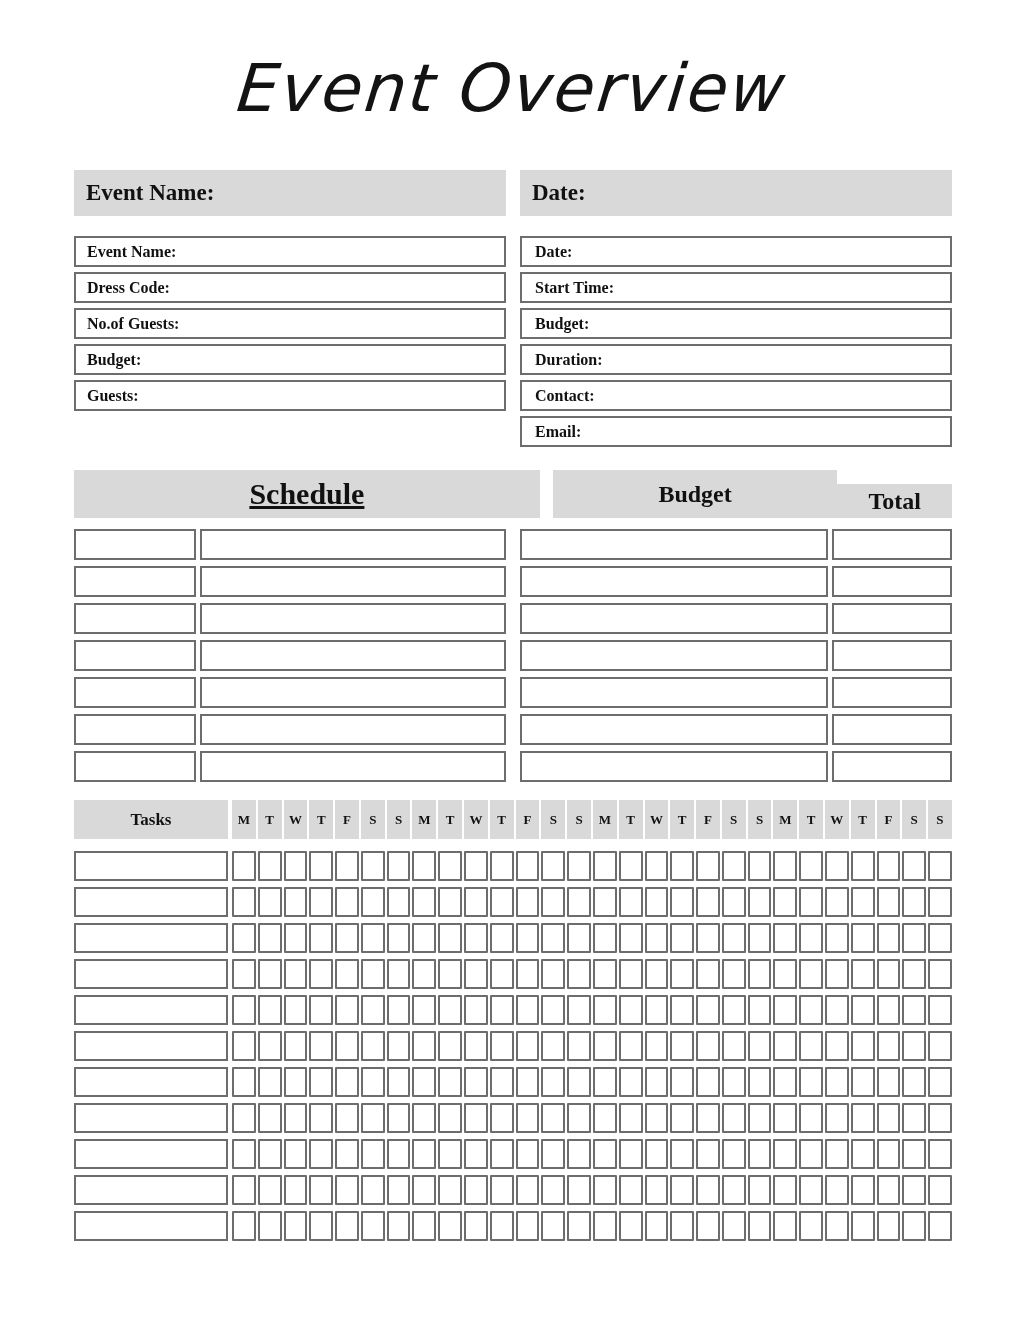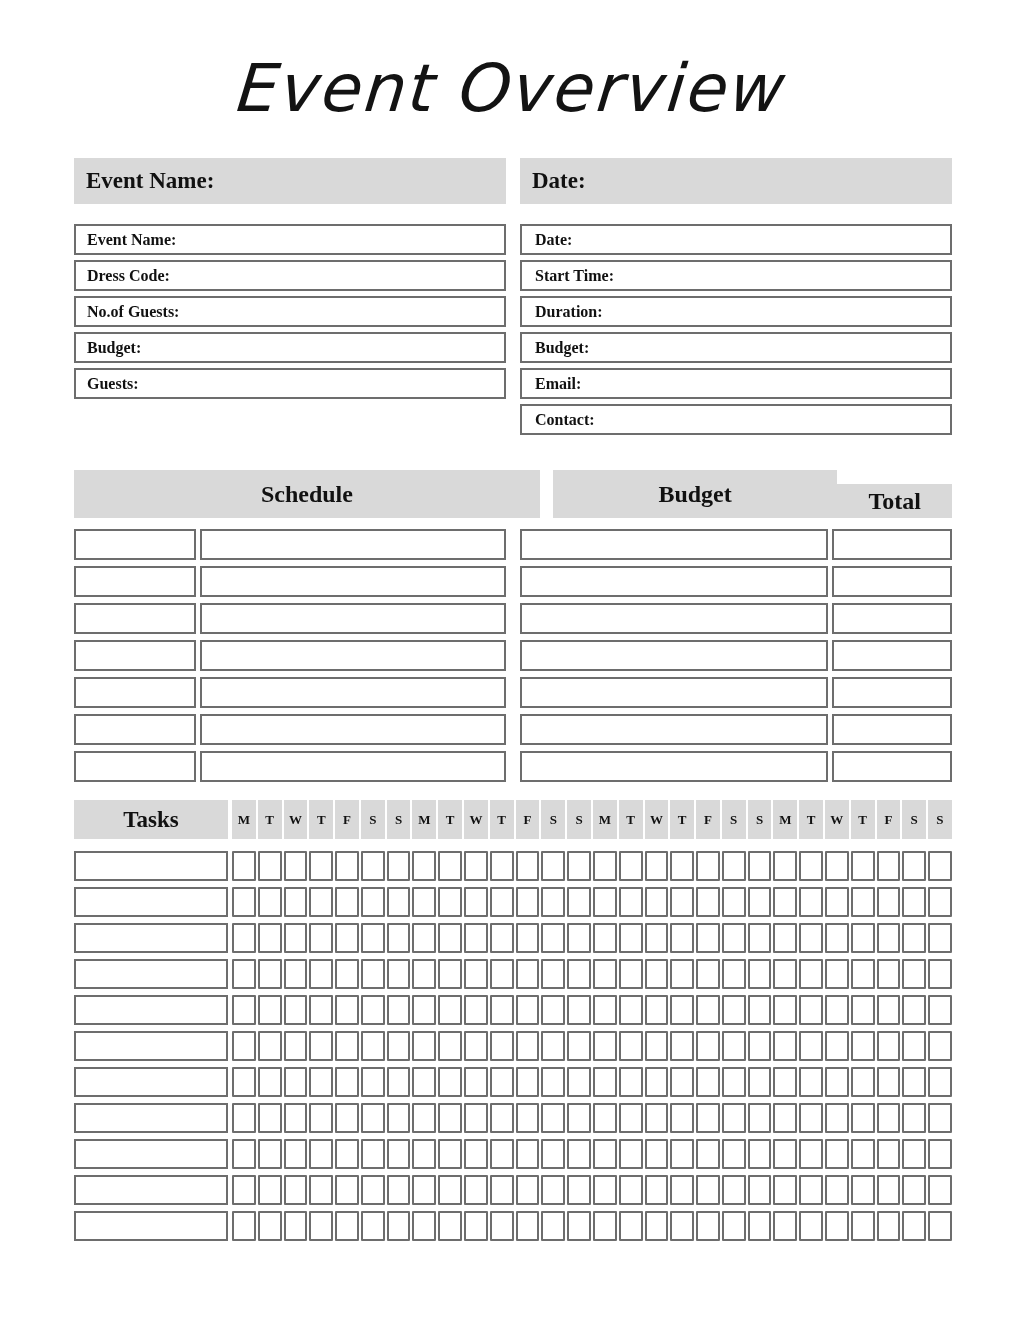--- a/index.html
+++ b/index.html
@@ -52,21 +52,21 @@
   }
   .cell-box {
     border: 2px solid #6d6d6d;
     background: #ffffff;
     box-sizing: border-box;
   }
 
   
   .info-col {
     position: absolute;
-    top: 158px;
+    top: 170px;
     width: 432px;
   }
   .info-col.left  { left: 74px; }
   .info-col.right { left: 520px; }
 
   .info-head {
     height: 46px;
     font-size: 23px;
     padding-left: 12px;
     margin-bottom: 20px;
@@ -81,21 +81,21 @@
 
   
   .sb-head-row {
     position: absolute;
     left: 74px;
     top: 470px;
     width: 878px;
     height: 48px;
     display: flex;
   }
-  .sb-head-row .sched-head  { width: 504px; justify-content: center; font-size: 24px; }
+  .sb-head-row .sched-head  { width: 504px; justify-content: center; font-size: 30px; text-decoration: underline; }
   .sb-head-row .gap         { width: 14px; }
   .sb-head-row .budget-head { width: 308px; justify-content: center; font-size: 24px; }
   .sb-head-row .total-head  { width: 124px; justify-content: center; font-size: 24px; margin-top: 14px; }
 
   .sb-body {
     position: absolute;
     left: 74px;
     top: 529px;
     width: 878px;
   }
@@ -117,21 +117,21 @@
     position: absolute;
     left: 74px;
     top: 800px;
     width: 878px;
     height: 39px;
     display: flex;
   }
   .tasks-label {
     width: 154px;
     justify-content: center;
-    font-size: 23px;
+    font-size: 17px;
   }
   .tasks-head .th-gap { width: 4px; }
   .day-cells {
     display: flex;
     flex: 1;
   }
   .day-cell {
     flex: 1;
     background: #d9d9d9;
     display: flex;
@@ -189,24 +189,24 @@
     <div class="field-box info-row">Dress Code:</div>
     <div class="field-box info-row">No.of Guests:</div>
     <div class="field-box info-row">Budget:</div>
     <div class="field-box info-row">Guests:</div>
   </div>
 
   <div class="info-col right">
     <div class="grey-head info-head">Date:</div>
     <div class="field-box info-row">Date:</div>
     <div class="field-box info-row">Start Time:</div>
+    <div class="field-box info-row">Budget:</div>
     <div class="field-box info-row">Duration:</div>
-    <div class="field-box info-row">Budget:</div>
+    <div class="field-box info-row">Contact:</div>
     <div class="field-box info-row">Email:</div>
-    <div class="field-box info-row">Contact:</div>
   </div>
 
   <div class="sb-head-row">
     <div class="grey-head sched-head">Schedule</div>
     <div class="gap"></div>
     <div class="grey-head budget-head">Budget</div>
     <div class="grey-head total-head">Total</div>
   </div>
 
   <div class="sb-body">

